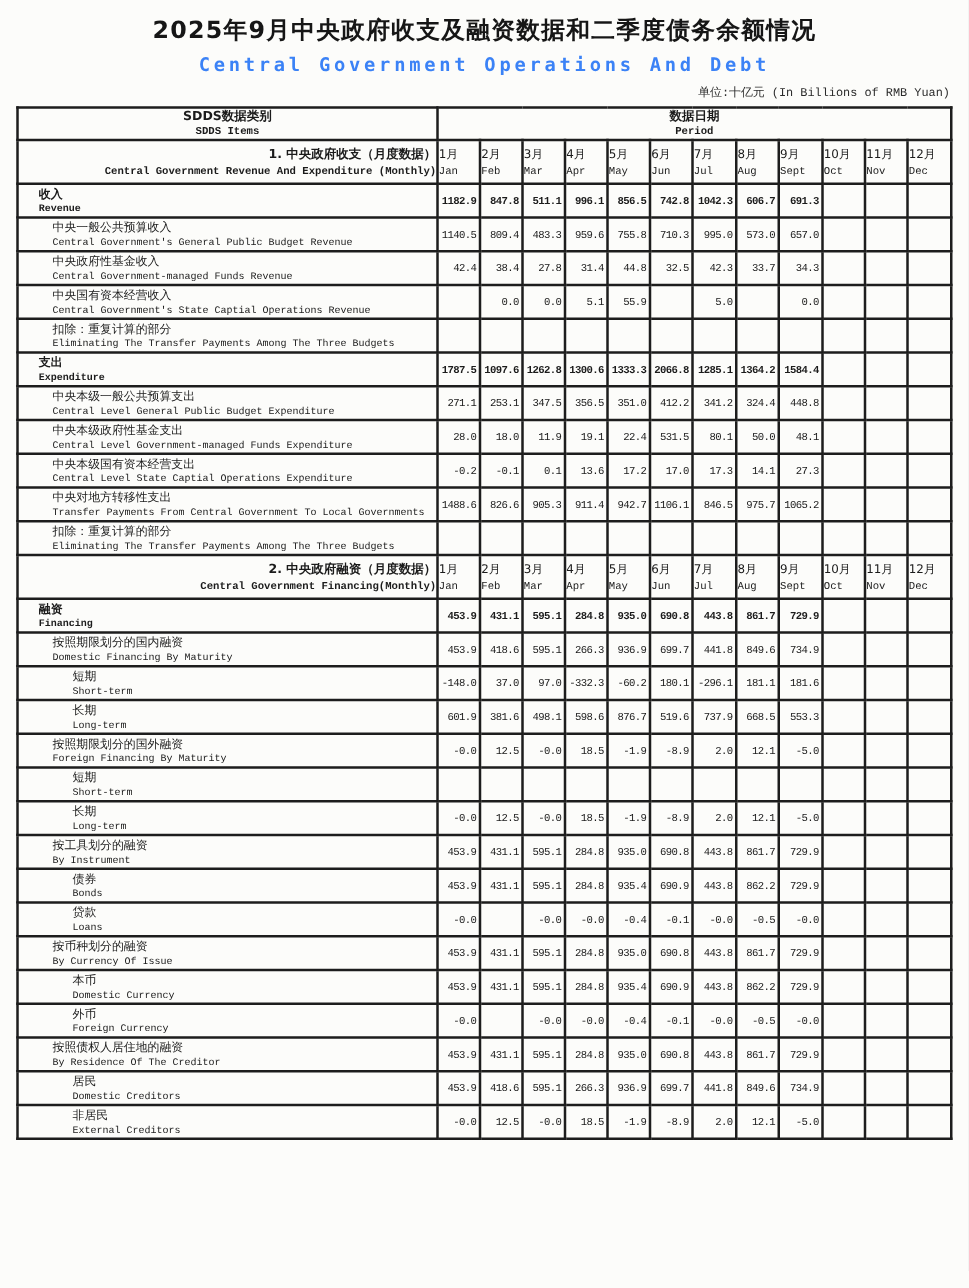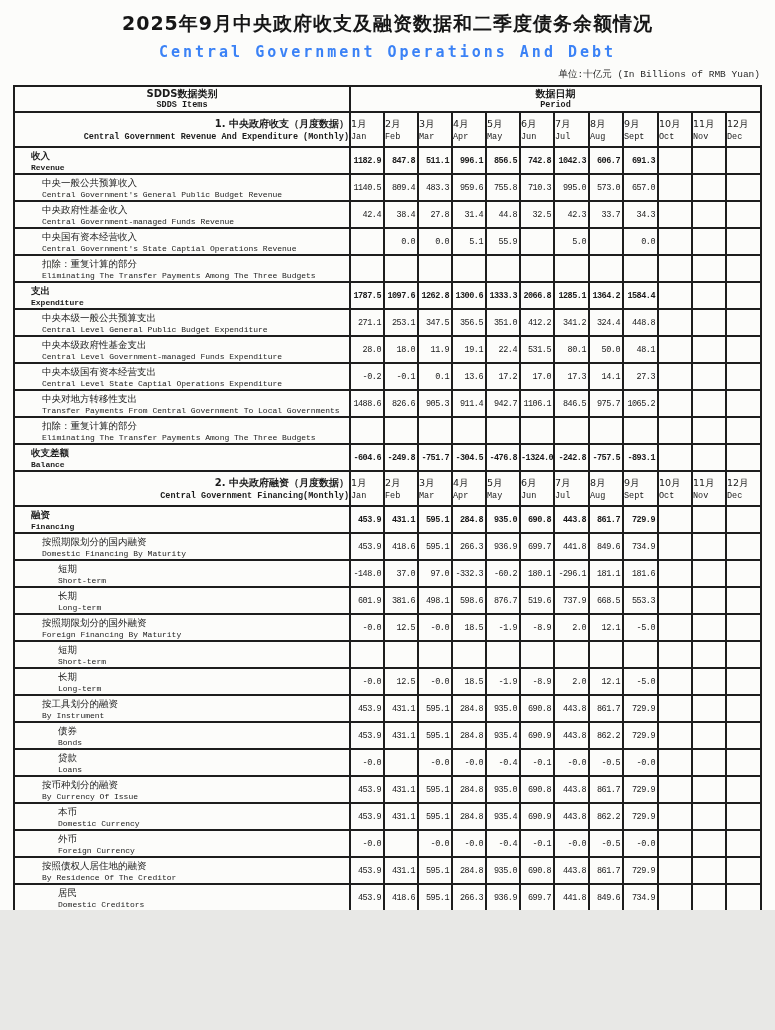--- a/index.html
+++ b/index.html
@@ -1,20 +1,20 @@
 <!DOCTYPE html>
 <html><head>
 <meta charset="utf-8">
 <style>
   * { margin: 0; padding: 0; box-sizing: border-box; }
   html, body { background: #e8e8e6; }
   .page {
     position: relative;
     width: 775px;
-    height: 910px;
+    height: 1030px;
     margin: 0 auto;
     background: #fcfcfa;
     color: #1b1b1b;
     font-family: "DejaVu Sans", "Liberation Sans", sans-serif;
     overflow: hidden;
   }
   .title {
     padding-top: 11px;
     text-align: center;
     font-size: 19px;
@@ -366,38 +366,20 @@
           <td class="value-cell"></td>
           <td class="value-cell"></td>
           <td class="value-cell"></td>
           <td class="value-cell dbl"></td>
           <td class="value-cell"></td>
           <td class="value-cell"></td>
           <td class="value-cell"></td>
           <td class="value-cell"></td>
           <td class="value-cell dbl"></td>
         </tr>
-        <tr class="data-row bold">
-          <td class="label-cell lv1">
-            <div class="l-zh">收支差额</div>
-            <div class="l-en">Balance</div>
-          </td>
-          <td class="value-cell">-604.6</td>
-          <td class="value-cell">-249.8</td>
-          <td class="value-cell">-751.7</td>
-          <td class="value-cell">-304.5</td>
-          <td class="value-cell">-476.8</td>
-          <td class="value-cell">-1324.0</td>
-          <td class="value-cell dbl">-242.8</td>
-          <td class="value-cell">-757.5</td>
-          <td class="value-cell">-893.1</td>
-          <td class="value-cell"></td>
-          <td class="value-cell"></td>
-          <td class="value-cell dbl"></td>
-        </tr>
         <tr class="section-row">
           <td class="section-label">
             <div class="s-zh">2. 中央政府融资（月度数据）</div>
             <div class="s-en">Central Government Financing(Monthly)</div>
           </td>
           <td class="month-cell">
             <div class="m-zh">1月</div>
             <div class="m-en">Jan</div>
           </td>
           <td class="month-cell">

